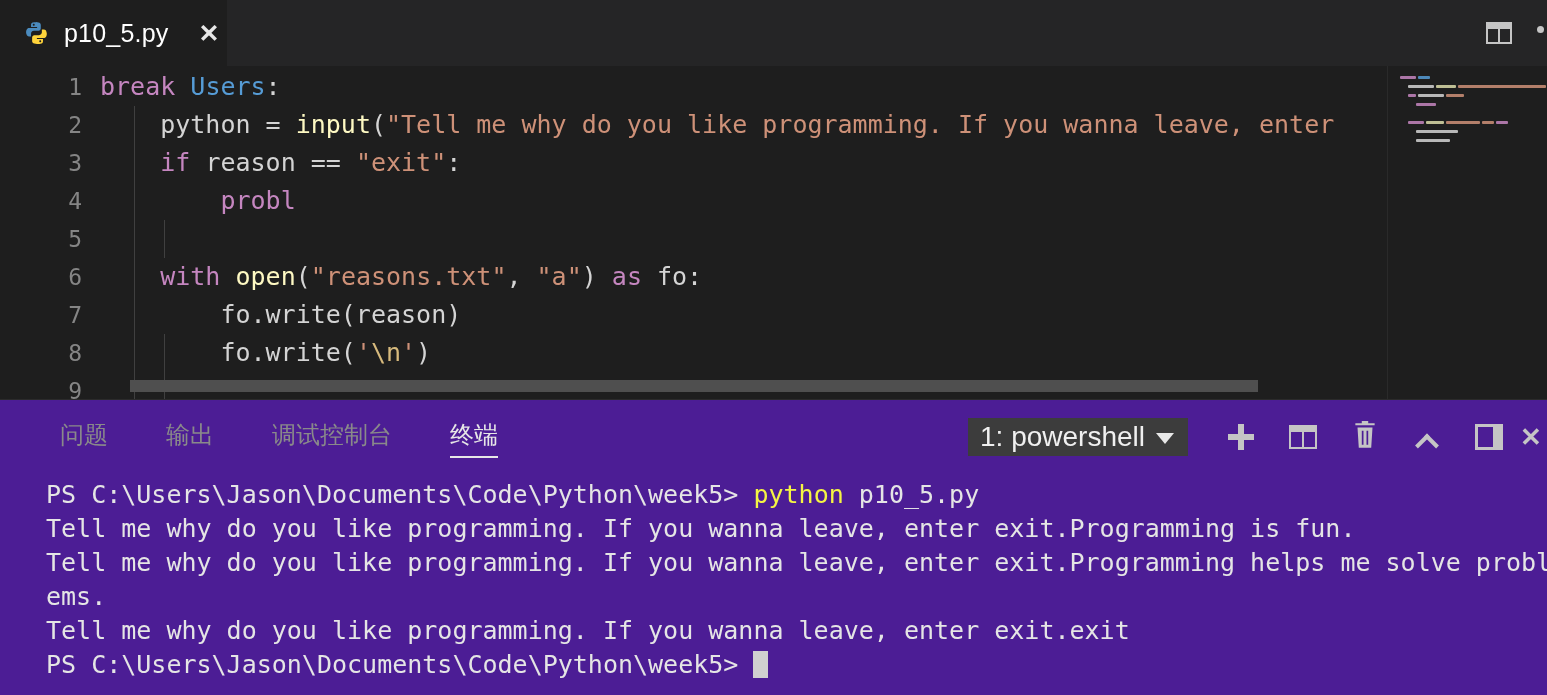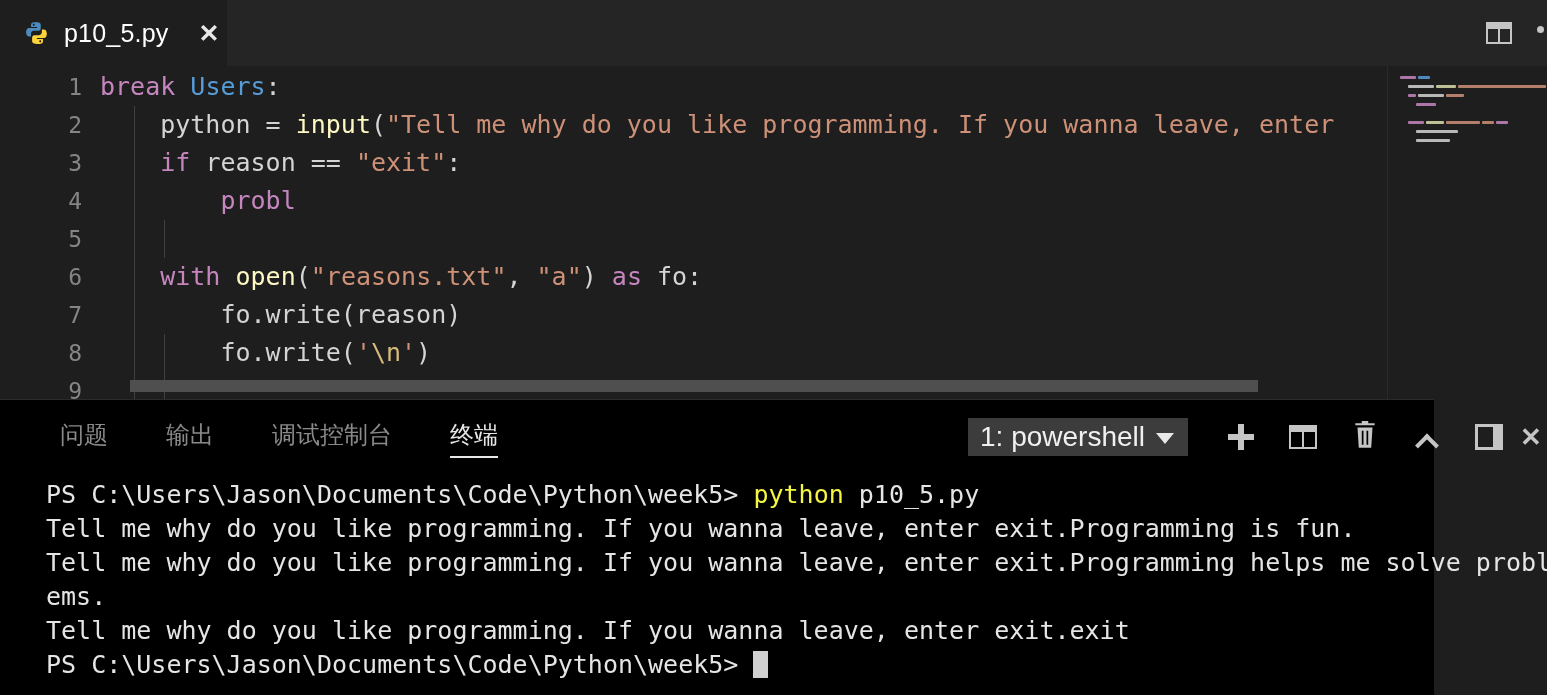--- a/index.html
+++ b/index.html
@@ -38,21 +38,21 @@
   .str  { color:#ce9178; }
   .esc  { color:#d7ba7d; }
   .pl   { color:#d4d4d4; }
 
   .minimap { position:absolute; right:0; top:0; width:160px; height:333px; background:#1e1e1e;
              border-left:1px solid #2a2a2a; overflow:hidden; }
   .mm { position:absolute; height:3px; border-radius:1px; opacity:.85; }
   .hscroll { position:absolute; left:130px; top:380px; width:1128px; height:12px; background:#4f4f4f; }
 
   
-  .panel { position:absolute; left:0; top:399px; width:1434px; height:296px; background:#000000;
+  .panel { position:absolute; left:0; top:399px; width:1547px; height:296px; background:#4c1d95;
            border-top:1px solid #2b2b2b; }
   .panel-head { position:absolute; left:0; top:0; width:100%; height:70px; }
   .ptabs { position:absolute; left:60px; top:0; height:70px; display:flex; align-items:center; }
   .ptab { position:relative; height:70px; display:flex; align-items:center; padding:0 0 0 0;
           margin-right:58px; font-size:24px; color:#8a8a8a; white-space:nowrap; }
   .ptab.active { color:#e7e7e7; }
   .ptab.active:after { content:""; position:absolute; left:0; right:0; bottom:12px; height:2px; background:#e7e7e7; }
 
   .term-select { position:absolute; left:968px; top:18px; width:220px; height:38px; background:#3c3c3c;
                  display:flex; align-items:center; padding:0 12px; }

